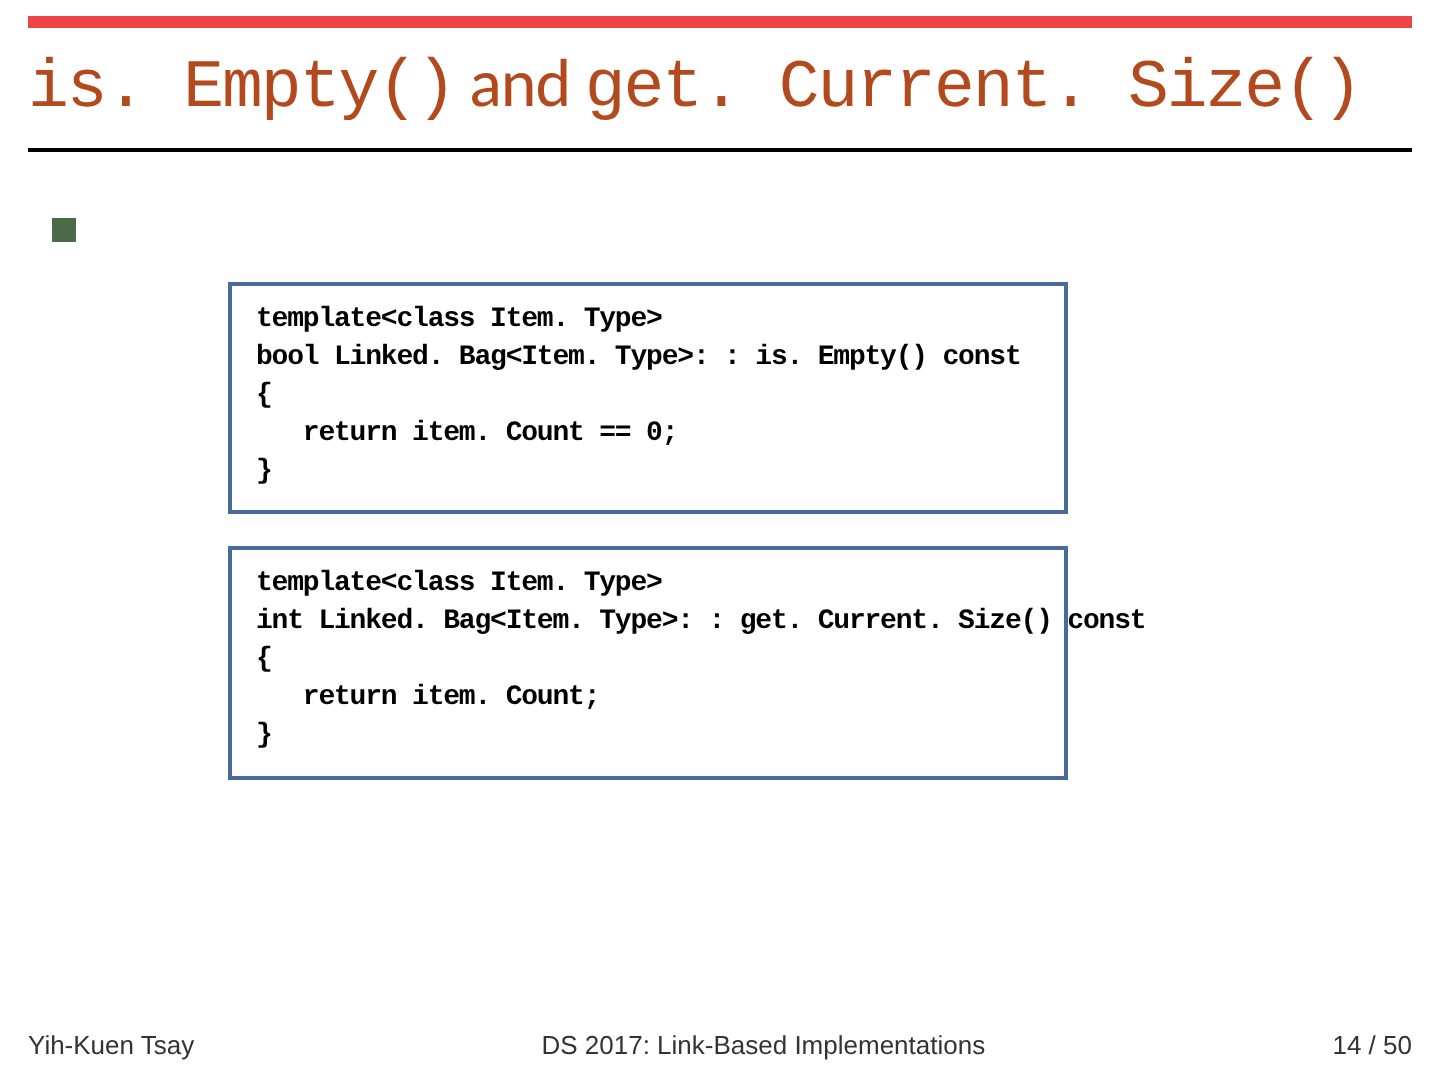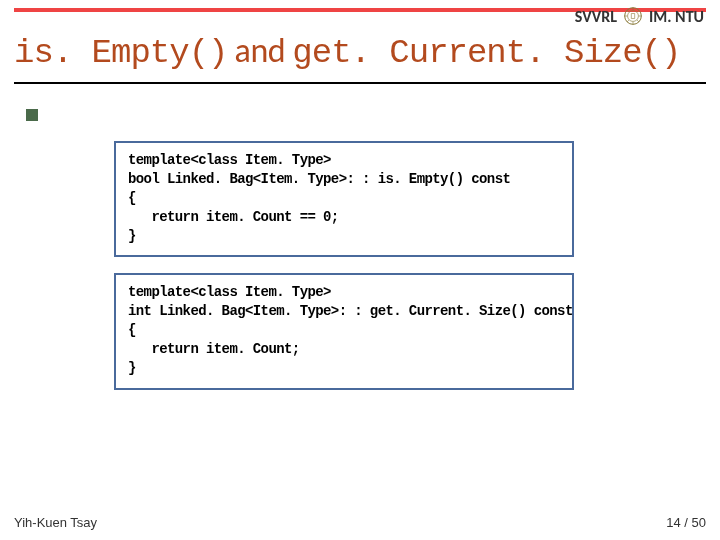--- a/index.html
+++ b/index.html
@@ -22,23 +22,23 @@
     color: #333;
   }
   .logo {
     width: 20px; height: 20px;
     display: inline-block;
   }
   .logo svg { width: 20px; height: 20px; }
   .title-region {
     position: absolute;
     top: 8px; left: 14px; right: 14px;
-    padding-top: 18px;
+    padding-top: 8px;
     padding-bottom: 10px;
-    border-top: 4px solid #ef4444;
+    border-top: 6px solid #ef4444;
     border-bottom: 2px solid #000;
   }
   .title {
     font-size: 34px;
     color: #b34a1e;
     font-family: Calibri, Arial, sans-serif;
     font-weight: 400;
     letter-spacing: -0.5px;
   }
   .title .mono {
@@ -61,21 +61,21 @@
     margin-top: 9px;
     flex-shrink: 0;
   }
   .bullet-text {
     font-size: 24px;
     color: #000;
     font-family: Calibri, Arial, sans-serif;
   }
   .codebox {
     margin-left: 88px;
-    width: 460px;
+    width: 420px;
     border: 2px solid #4a6a9c;
     padding: 8px 12px 10px 12px;
     margin-bottom: 16px;
   }
   .codebox pre {
     font-family: "Courier New", Courier, monospace;
     font-size: 14px;
     font-weight: bold;
     line-height: 1.35;
     white-space: pre;
@@ -96,41 +96,20 @@
 <body>
 
 <div class="slide">
 
   <div class="title-region">
     <div class="title">
       <span class="mono">is. Empty()</span><span> and </span><span class="mono">get. Current. Size()</span>
     </div>
   </div>
 
-  <div class="header">
-    <span class="header-text">SVVRL</span>
-    <span class="logo">
-      <svg viewBox="0 0 24 24">
-        <circle cx="12" cy="12" r="10" fill="none" stroke="#8a7a3a" stroke-width="1.2"></circle>
-        <circle cx="12" cy="12" r="6.5" fill="none" stroke="#8a7a3a" stroke-width="0.8"></circle>
-        <g stroke="#8a7a3a" stroke-width="0.8">
-          <line x1="12" y1="2" x2="12" y2="5"></line>
-          <line x1="12" y1="19" x2="12" y2="22"></line>
-          <line x1="2" y1="12" x2="5" y2="12"></line>
-          <line x1="19" y1="12" x2="22" y2="12"></line>
-          <line x1="4.9" y1="4.9" x2="7" y2="7"></line>
-          <line x1="17" y1="17" x2="19.1" y2="19.1"></line>
-          <line x1="19.1" y1="4.9" x2="17" y2="7"></line>
-          <line x1="7" y1="17" x2="4.9" y2="19.1"></line>
-        </g>
-        <path d="M10 9 L14 9 L14 15 L10 15 Z" fill="none" stroke="#8a7a3a" stroke-width="0.7"></path>
-      </svg>
-    </span>
-    <span class="header-text">IM. NTU</span>
-  </div>
 
   <div class="body">
     <div class="bullet-row">
       <div class="bullet"></div>
     </div>
 
     <div class="codebox">
       <pre>template&lt;class Item. Type&gt;
 bool Linked. Bag&lt;Item. Type&gt;: : is. Empty() const
 {
@@ -142,16 +121,17 @@
       <pre>template&lt;class Item. Type&gt;
 int Linked. Bag&lt;Item. Type&gt;: : get. Current. Size() const
 {
    return item. Count;
 }</pre>
     </div>
   </div>
 
   <div class="footer">
     <span>Yih-Kuen Tsay</span>
+    <span>DS 2017: Link-Based Implementations</span>
     <span>14 / 50</span>
   </div>
 
 </div>
 
 </body></html>

